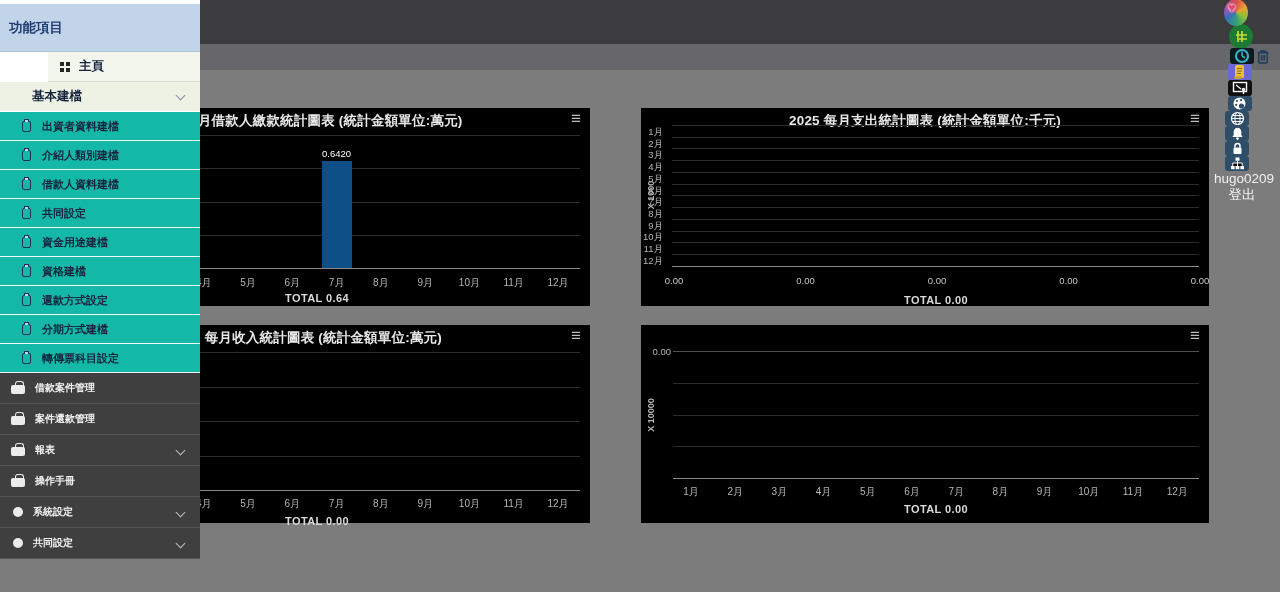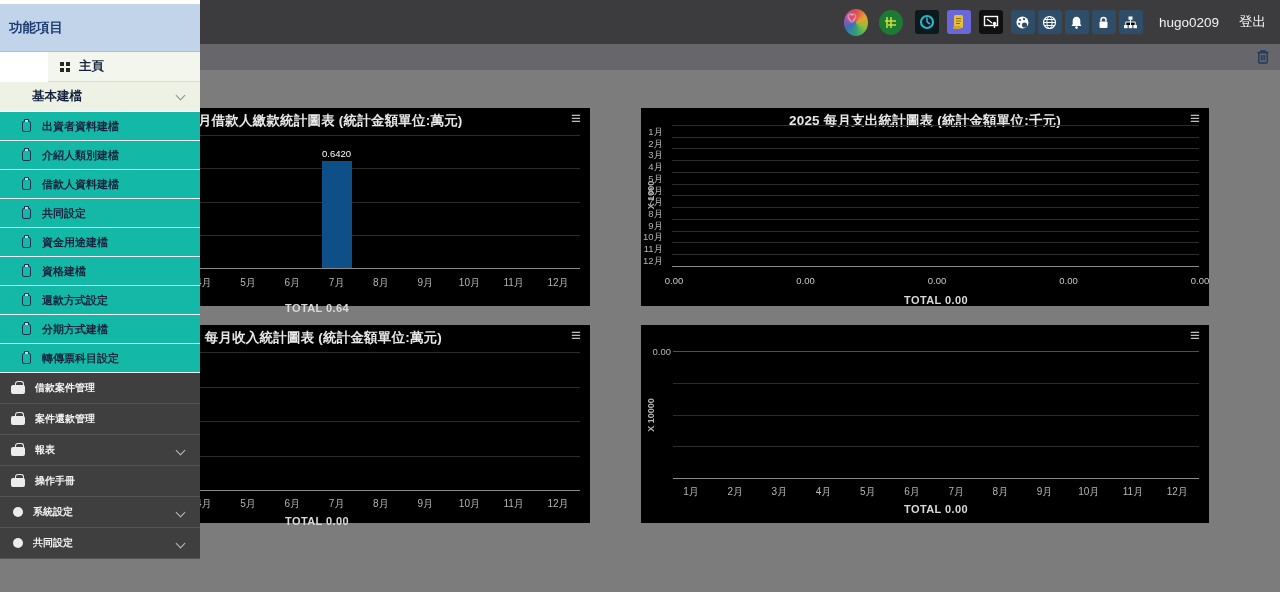--- a/index.html
+++ b/index.html
@@ -2,21 +2,21 @@
 <html><head>
 <meta charset="utf-8">
 <style>
   * { margin:0; padding:0; box-sizing:border-box; }
   html,body { width:1280px; height:592px; overflow:hidden; }
   body { font-family:"Liberation Sans","DejaVu Sans",sans-serif; }
   .screen { position:relative; width:1280px; height:592px; background:#7c7c7c; overflow:hidden; }
 
   
   .navbar { position:absolute; left:0; top:0; width:1280px; height:44px; background:#3c3c3e; z-index:5; }
-  .nav-right { position:absolute; right:6px; top:0; height:44px; display:flex; align-items:center; }
+  .nav-right { position:absolute; right:6px; top:0; height:44px; display:flex; align-items:center;flex-direction:column; }
   .tile { display:inline-flex; align-items:center; justify-content:center; width:24px; height:24px; border-radius:3px; margin-left:9px; cursor:pointer; }
   .tile.round { border-radius:50%; }
   .tile.tight { margin-left:3px; }
   .flower { width:27px; height:27px; border-radius:50%; position:relative;
     background:conic-gradient(#d94a52,#e8a22e,#8bbf3c,#2f9e77,#3a6fc0,#b44fa0,#d94a52); }
   .flower::after { content:"♥"; position:absolute; left:4px; top:1px; font-size:13px; color:#e0476b;
     text-shadow:0 0 2px #fff, 0 0 3px #fff; }
   .greenlogo { width:25px; height:25px; border-radius:50%; background:#1d7a33; display:flex; align-items:center; justify-content:center; }
   .username { color:#f2f2f2; font-size:13.5px; margin-left:16px; }
   .logout { color:#f5f5f5; font-size:13.5px; margin-left:20px; margin-right:8px; cursor:pointer; text-decoration:none; }
@@ -188,21 +188,21 @@
         <div class="xt" style="left: 226.08px; top: 168px;">5月</div>
         <div class="xt" style="left: 270.35px; top: 168px;">6月</div>
         <div class="xt" style="left: 314.62px; top: 168px;">7月</div>
         <div class="xt" style="left: 358.89px; top: 168px;">8月</div>
         <div class="xt" style="left: 403.16px; top: 168px;">9月</div>
         <div class="xt" style="left: 447.43px; top: 168px;">10月</div>
         <div class="xt" style="left: 491.7px; top: 168px;">11月</div>
         <div class="xt" style="left: 535.97px; top: 168px;">12月</div>
         <div class="bar" style="left: 299.62px; top: 53.2675px; width: 30px; height: 106.733px; background: rgb(14, 79, 136);"></div>
         <div class="bar-label" style="left: 314.62px; top: 40.2675px;">0.6420</div>
-        <div class="total" style="left: 295px; top: 194px;">TOTAL 0.64</div>
+        <div class="total" style="left: 295px; top: 184px;">TOTAL 0.64</div>
       </div>
   </section>
 
   <section class="panel tr">
     <h3 class="chart-title">2025 每月支出統計圖表 (統計金額單位:千元)</h3>
     <span class="chart-menu">≡</span>
     <div class="plot" id="plot-1">
         <div class="gl" style="left: 31px; width: 527px; top: 17px;"></div>
         <div class="gl" style="left: 31px; width: 527px; top: 28.73px;"></div>
         <div class="gl" style="left: 31px; width: 527px; top: 40.46px;"></div>

